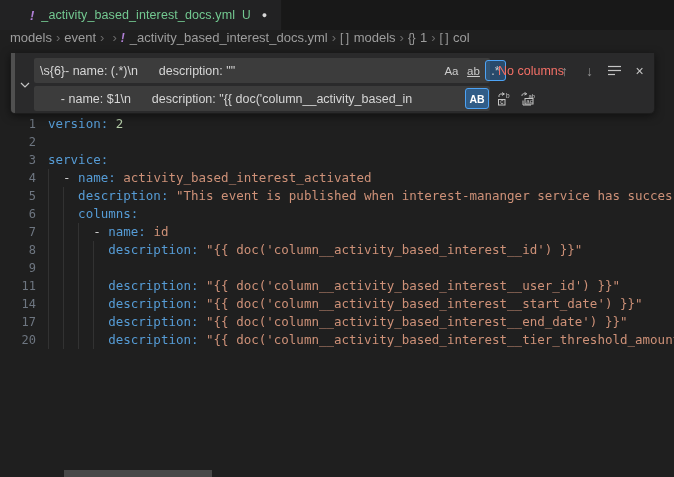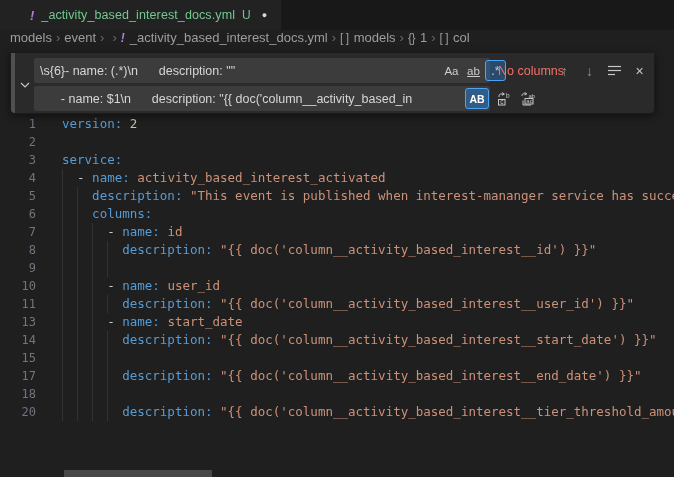--- a/index.html
+++ b/index.html
@@ -22,21 +22,21 @@
   .bc-sep{color:#6a6a6a;font-size:13px;margin:0 4px;}
   .bc-icon{color:#b180d7;font-weight:700;font-style:italic;font-size:12px;margin-right:5px;}
   .bc-sym{color:#9a9a9a;font-size:12px;margin-right:5px;letter-spacing:-.5px;}
 
   
   .editor{position:absolute;top:52px;left:0;right:0;bottom:0;background:#1f1f1f;overflow:hidden;}
   .code{position:absolute;top:63px;left:0;right:0;
     font-family:"DejaVu Sans Mono",monospace;font-size:12.5px;line-height:18px;}
   .line{display:flex;height:18px;white-space:pre;}
   .ln{width:36px;text-align:right;color:#6e7681;flex:none;font-size:12px;}
-  .lc{margin-left:26px;position:relative;flex:1;overflow:hidden;}
+  .lc{margin-left:12px;position:relative;flex:1;overflow:hidden;}
   .g{position:absolute;top:0;bottom:0;width:1px;background:#323232;}
   .tok-d{color:#cccccc;} .tok-k{color:#569cd6;} .tok-str{color:#ce9178;} .tok-num{color:#b5cea8;}
   .hscroll{position:absolute;left:64px;bottom:0;width:148px;height:7px;background:rgba(121,121,121,.45);z-index:4;}
 
   
   .find{position:absolute;top:53px;left:10px;width:645px;height:61px;background:#2a2a2b;
     border:1px solid #1c1c1c;border-top:none;border-radius:0 0 5px 5px;
     box-shadow:0 2px 8px rgba(0,0,0,.5);z-index:6;box-sizing:border-box;}
   .sash{position:absolute;left:0;top:0;bottom:0;width:4px;background:#505050;border-radius:0 0 0 4px;}
   .toggle{position:absolute;left:5px;top:0;bottom:0;width:17px;display:flex;align-items:center;
@@ -114,27 +114,23 @@
     <div class="code">
         <div class="line"><div class="ln">1</div><div class="lc"><span class="tok-k">version:</span><span class="tok-d"> </span><span class="tok-num">2</span></div></div>
         <div class="line"><div class="ln">2</div><div class="lc"></div></div>
         <div class="line"><div class="ln">3</div><div class="lc"><span class="tok-k">service:</span></div></div>
         <div class="line"><div class="ln">4</div><div class="lc"><i class="g" style="left: 0px;"></i><span class="tok-d">  - </span><span class="tok-k">name:</span><span class="tok-d"> </span><span class="tok-str">activity_based_interest_activated</span></div></div>
         <div class="line"><div class="ln">5</div><div class="lc"><i class="g" style="left: 0px;"></i><i class="g" style="left: 15.06px;"></i><span class="tok-d">    </span><span class="tok-k">description:</span><span class="tok-d"> </span><span class="tok-str">"This event is published when interest-mananger service has successfu</span></div></div>
         <div class="line"><div class="ln">6</div><div class="lc"><i class="g" style="left: 0px;"></i><i class="g" style="left: 15.06px;"></i><span class="tok-d">    </span><span class="tok-k">columns:</span></div></div>
         <div class="line"><div class="ln">7</div><div class="lc"><i class="g" style="left: 0px;"></i><i class="g" style="left: 15.06px;"></i><i class="g" style="left: 30.12px;"></i><span class="tok-d">      - </span><span class="tok-k">name:</span><span class="tok-d"> </span><span class="tok-str">id</span></div></div>
         <div class="line"><div class="ln">8</div><div class="lc"><i class="g" style="left: 0px;"></i><i class="g" style="left: 15.06px;"></i><i class="g" style="left: 30.12px;"></i><i class="g" style="left: 45.18px;"></i><span class="tok-d">        </span><span class="tok-k">description:</span><span class="tok-d"> </span><span class="tok-str">"{{ doc('column__activity_based_interest__id') }}"</span></div></div>
         <div class="line"><div class="ln">9</div><div class="lc"><i class="g" style="left: 0px;"></i><i class="g" style="left: 15.06px;"></i><i class="g" style="left: 30.12px;"></i><i class="g" style="left: 45.18px;"></i></div></div>
-        <div class="line"><div class="ln">10</div><div class="lc"><i class="g" style="left: 0px;"></i><i class="g" style="left: 15.06px;"></i><i class="g" style="left: 30.12px;"></i><span class="tok-d">      - </span><span class="tok-k">name:</span><span class="tok-d"> </span><span class="tok-str">user_id</span></div></div>
         <div class="line"><div class="ln">11</div><div class="lc"><i class="g" style="left: 0px;"></i><i class="g" style="left: 15.06px;"></i><i class="g" style="left: 30.12px;"></i><i class="g" style="left: 45.18px;"></i><span class="tok-d">        </span><span class="tok-k">description:</span><span class="tok-d"> </span><span class="tok-str">"{{ doc('column__activity_based_interest__user_id') }}"</span></div></div>
-        <div class="line"><div class="ln">13</div><div class="lc"><i class="g" style="left: 0px;"></i><i class="g" style="left: 15.06px;"></i><i class="g" style="left: 30.12px;"></i><span class="tok-d">      - </span><span class="tok-k">name:</span><span class="tok-d"> </span><span class="tok-str">start_date</span></div></div>
         <div class="line"><div class="ln">14</div><div class="lc"><i class="g" style="left: 0px;"></i><i class="g" style="left: 15.06px;"></i><i class="g" style="left: 30.12px;"></i><i class="g" style="left: 45.18px;"></i><span class="tok-d">        </span><span class="tok-k">description:</span><span class="tok-d"> </span><span class="tok-str">"{{ doc('column__activity_based_interest__start_date') }}"</span></div></div>
-        <div class="line"><div class="ln">15</div><div class="lc"><i class="g" style="left: 0px;"></i><i class="g" style="left: 15.06px;"></i><i class="g" style="left: 30.12px;"></i><i class="g" style="left: 45.18px;"></i></div></div>
         <div class="line"><div class="ln">17</div><div class="lc"><i class="g" style="left: 0px;"></i><i class="g" style="left: 15.06px;"></i><i class="g" style="left: 30.12px;"></i><i class="g" style="left: 45.18px;"></i><span class="tok-d">        </span><span class="tok-k">description:</span><span class="tok-d"> </span><span class="tok-str">"{{ doc('column__activity_based_interest__end_date') }}"</span></div></div>
-        <div class="line"><div class="ln">18</div><div class="lc"><i class="g" style="left: 0px;"></i><i class="g" style="left: 15.06px;"></i><i class="g" style="left: 30.12px;"></i><i class="g" style="left: 45.18px;"></i></div></div>
         <div class="line"><div class="ln">20</div><div class="lc"><i class="g" style="left: 0px;"></i><i class="g" style="left: 15.06px;"></i><i class="g" style="left: 30.12px;"></i><i class="g" style="left: 45.18px;"></i><span class="tok-d">        </span><span class="tok-k">description:</span><span class="tok-d"> </span><span class="tok-str">"{{ doc('column__activity_based_interest__tier_threshold_amount</span></div></div>
       </div>
     <div class="hscroll"></div>
   </div>
 
   <div class="find">
     <div class="sash"></div>
     <button class="toggle">
       <span>
         <svg width="10" height="6" viewBox="0 0 10 6">

